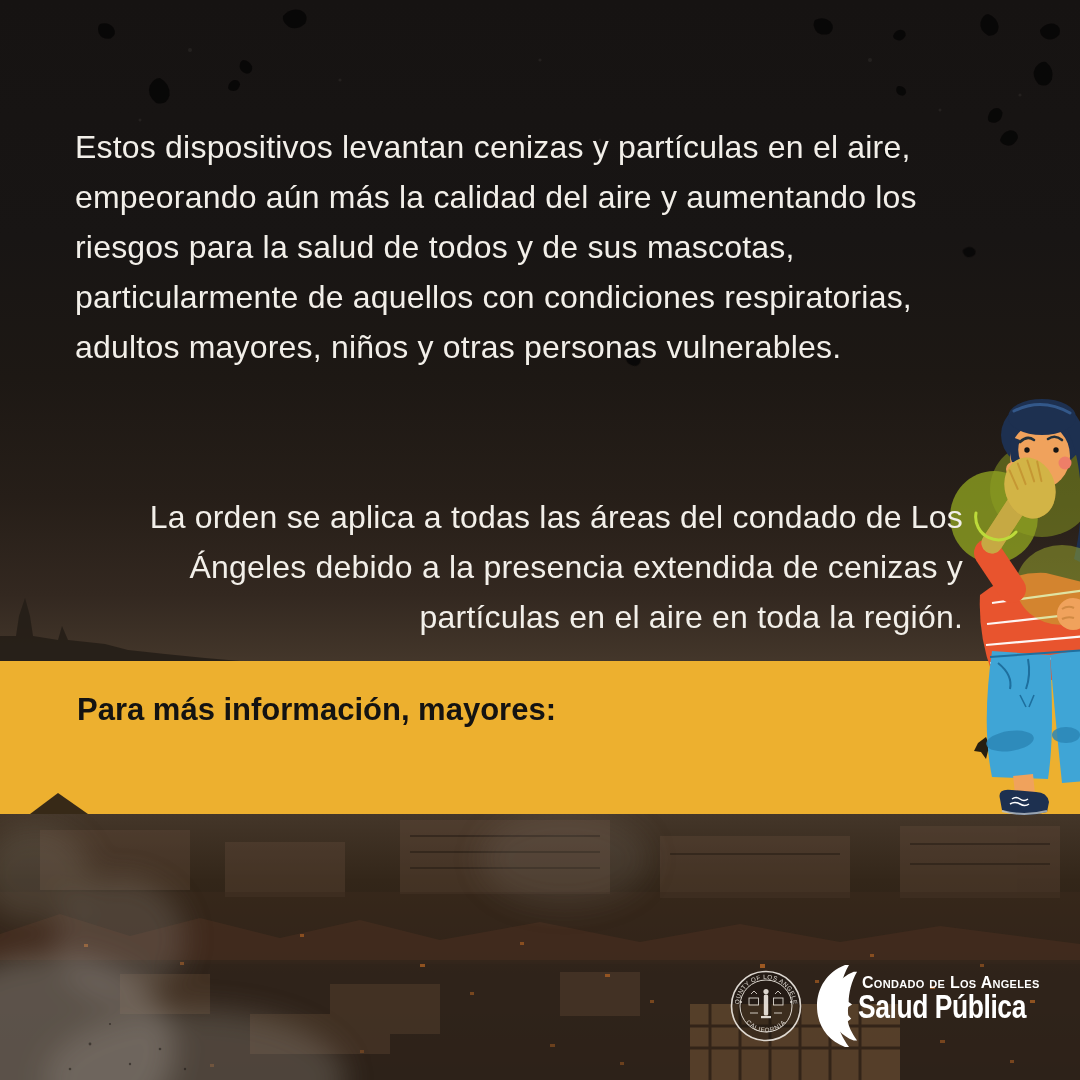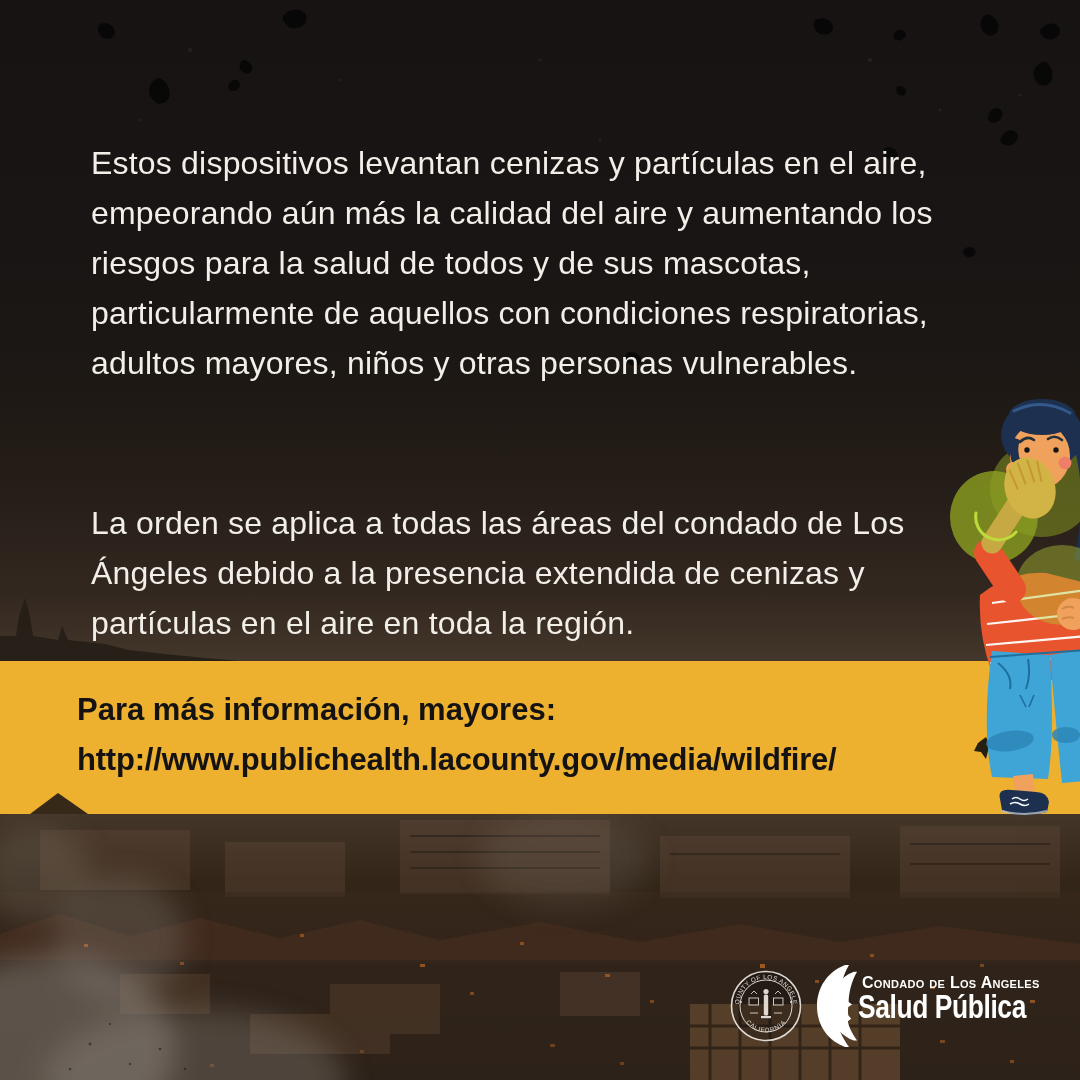--- a/index.html
+++ b/index.html
@@ -3,26 +3,26 @@
 <meta charset="utf-8">
 <style>
   html,body{margin:0;padding:0;background:#000;}
   .canvas{
     position:relative;width:1080px;height:1080px;overflow:hidden;
     font-family:"Liberation Sans",sans-serif;
     background:linear-gradient(180deg,#161312 0%,#181514 22%,#1d1814 35%,#261e18 46%,#332820 55%,#43362a 61%,#473a2c 66%);
   }
   
   .body-text{
-    position:absolute;left:75px;width:888px;margin:16px;
+    position:absolute;left:75px;width:888px;margin:0;
     color:#f2efe9;font-size:32px;line-height:50px;font-weight:400;
     letter-spacing:.2px;z-index:10;
   }
   .p1{top:122px;}
-  .p2{top:482px;}
+  .p2{top:492px;text-align:right;}
   
   .banner{
     position:absolute;left:0;top:661px;width:1080px;height:153px;
     background:#EDB02F;z-index:5;box-sizing:border-box;
     padding:24px 0 0 77px;color:#141312;
   }
   .banner-label{font-size:31px;font-weight:700;line-height:50px;white-space:nowrap;}
   .banner-url{font-size:31px;font-weight:700;line-height:50px;white-space:nowrap;letter-spacing:-.2px;}
   .banner-notch{position:absolute;left:30px;top:793px;width:0;height:0;z-index:6;
     border-left:28px solid transparent;border-right:30px solid transparent;
@@ -185,21 +185,20 @@
           <circle cx="70" cy="255" r="1.3"></circle>
       </g>
     </svg>
   </div>
 
   <p class="body-text p1">Estos dispositivos levantan cenizas y partículas en el aire, empeorando aún más la calidad del aire y aumentando los riesgos para la salud de todos y de sus mascotas, particularmente de aquellos con condiciones respiratorias, adultos mayores, niños y otras personas vulnerables.</p>
   <p class="body-text p2">La orden se aplica a todas las áreas del condado de Los Ángeles debido a la presencia extendida de cenizas y partículas en el aire en toda la región.</p>
 
   <div class="banner">
     <div class="banner-label">Para más información, mayores:</div>
-    <div class="banner-url">http://www.publichealth.lacounty.gov/media/wildfire/</div>
   </div>
   <div class="banner-notch"></div>
 
   <svg class="person" width="136" height="430" viewBox="0 0 136 430">
 
     <ellipse cx="44" cy="124" rx="44" ry="46" fill="#8da021" opacity=".8"></ellipse>
     <ellipse cx="92" cy="96" rx="52" ry="48" fill="#8da021" opacity=".5"></ellipse>
 
     <ellipse cx="92" cy="42" rx="41" ry="35" fill="#1d3050"></ellipse>
     <path d="M118,38 C133,70 135,120 124,166 L136,172 L136,38 Z" fill="#1d3050"></path>

